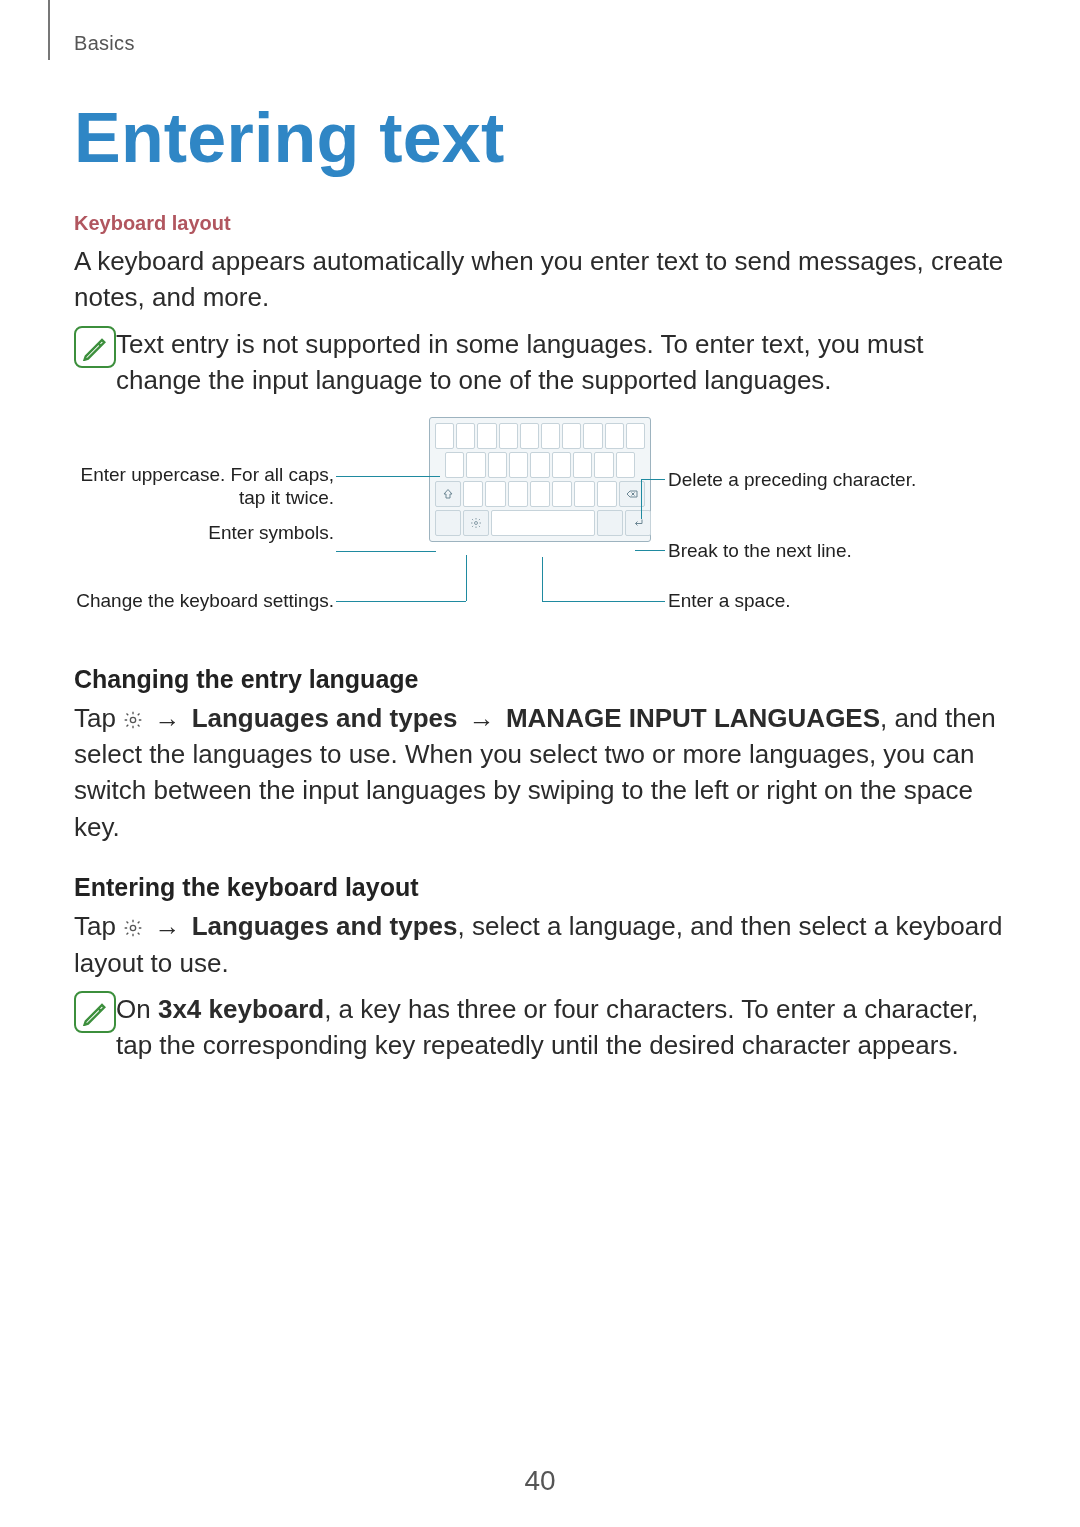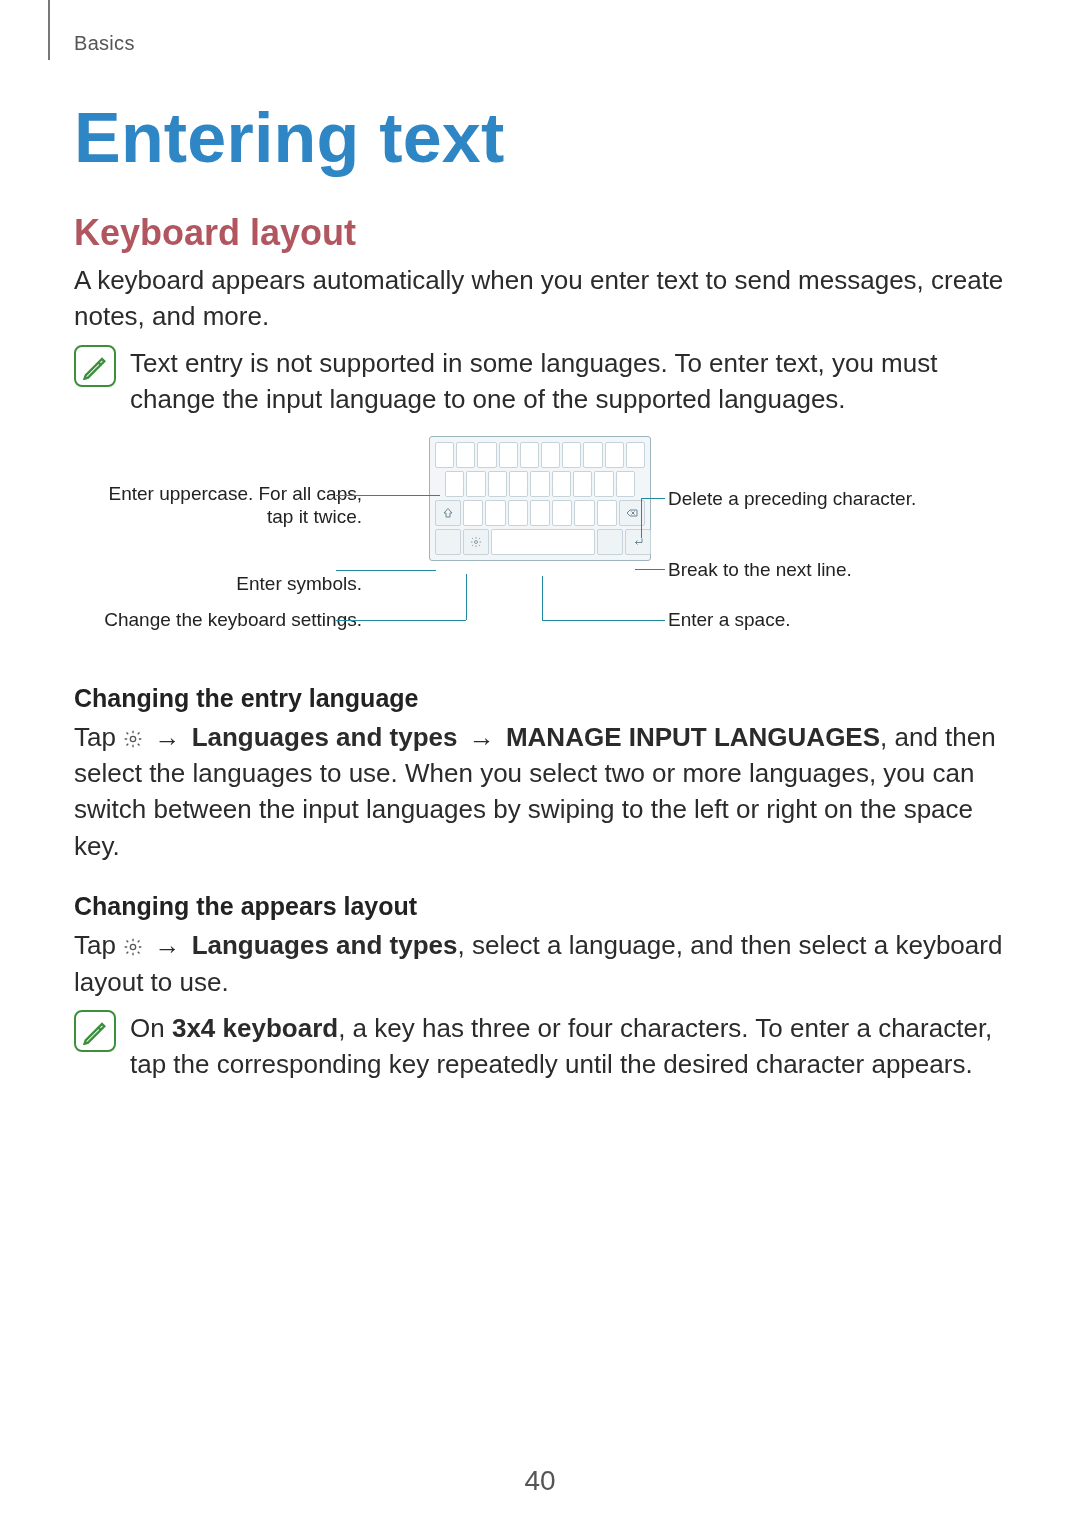--- a/index.html
+++ b/index.html
@@ -36,41 +36,40 @@
   h1.title {
     margin: 0;
     padding-top: 70px;
     font-size: 70px;
     font-weight: 700;
     color: #2f86c5;
     letter-spacing: 0.2px;
   }
   h2.subtitle {
     margin: 34px 0 8px 0;
-    font-size: 36px;
+    font-size: 20px;
     font-weight: 700;
     color: #b1565f;
   }
   p.body {
     margin: 6px 0 0 0;
     font-size: 26px;
     line-height: 1.4;
     color: #2b2b2b;
   }
   h3.h3 {
     margin: 28px 0 6px 0;
     font-size: 25px;
     font-weight: 700;
     color: #222;
   }
   .note-row {
     display: flex;
     align-items: flex-start;
     margin-top: 10px;
-    gap: 14px;
   }
   .note-icon {
     flex: 0 0 42px;
     width: 42px;
     height: 42px;
     border: 2px solid #3c8f3c;
     border-radius: 8px;
     box-sizing: border-box;
     display: flex;
     align-items: center;
@@ -129,21 +128,21 @@
   .kbd .k.space { flex: 0 0 104px; }
   .kbd .k.sym { flex: 0 0 26px; }
   .kbd svg { width: 12px; height: 12px; }
 
   .callout {
     position: absolute;
     font-size: 19px;
     color: #222;
     line-height: 1.25;
   }
-  .callout.left { text-align: right; margin-left: 28px; }
+  .callout.left { text-align: right; }
 
   .lead-line {
     position: absolute;
     background: #1f8aa0;
     height: 1.2px;
   }
   .lead-line.v {
     width: 1.2px;
     height: auto;
   }
@@ -241,21 +240,21 @@
           <svg viewBox="0 0 24 24" fill="none" stroke="#6d8794" stroke-width="2">
             <path d="M20 5 v8 H7 M7 13 l4 -4 M7 13 l4 4"></path>
           </svg>
         </div>
       </div>
     </div>
 
     <div class="callout left" style="left:0; top:46px; width:260px;">Enter uppercase. For all caps, tap it twice.</div>
     <div class="lead-line" style="left:262px; top:59px; width:104px;"></div>
 
-    <div class="callout left" style="left:0; top:136px; width:260px;">Enter symbols.</div>
+    <div class="callout left" style="left:0; top:104px; width:260px;">Enter symbols.</div>
     <div class="lead-line" style="left:262px; top:134px; width:100px;"></div>
 
     <div class="callout left" style="left:0; top:172px; width:260px;">Change the keyboard settings.</div>
     <div class="lead-line" style="left:262px; top:184px; width:130px;"></div>
     <div class="lead-line v" style="left:392px; top:138px; height:46px;"></div>
 
     <div class="callout" style="left:594px; top:51px;">Delete a preceding character.</div>
     <div class="lead-line" style="left:567px; top:62px; width:24px;"></div>
     <div class="lead-line v" style="left:567px; top:62px; height:40px;"></div>
 
@@ -272,21 +271,21 @@
     <span>Tap </span><span class="inline-icon"><svg viewBox="0 0 24 24" fill="none" stroke="#555" stroke-width="1.6">
           <circle cx="12" cy="12" r="3.2"></circle>
           <path d="M12 2v3M12 19v3M4.2 4.2l2.1 2.1M17.7 17.7l2.1 2.1M2 12h3M19 12h3M4.2 19.8l2.1-2.1M17.7 6.3l2.1-2.1"></path>
         </svg></span>
     <span class="arrow">→</span>
     <span class="bold">Languages and types</span>
     <span class="arrow">→</span>
     <span class="bold">MANAGE INPUT LANGUAGES</span><span>, and then select the languages to use. When you select two or more languages, you can switch between the input languages by swiping to the left or right on the space key.</span>
   </p>
 
-  <h3 class="h3">Changing the appears layout</h3>
+  <h3 class="h3">Entering the keyboard layout</h3>
   <p class="body">
     <span>Tap </span><span class="inline-icon"><svg viewBox="0 0 24 24" fill="none" stroke="#555" stroke-width="1.6">
           <circle cx="12" cy="12" r="3.2"></circle>
           <path d="M12 2v3M12 19v3M4.2 4.2l2.1 2.1M17.7 17.7l2.1 2.1M2 12h3M19 12h3M4.2 19.8l2.1-2.1M17.7 6.3l2.1-2.1"></path>
         </svg></span>
     <span class="arrow">→</span>
     <span class="bold">Languages and types</span><span>, select a language, and then select a keyboard layout to use.</span>
   </p>
 
   <div class="note-row">

